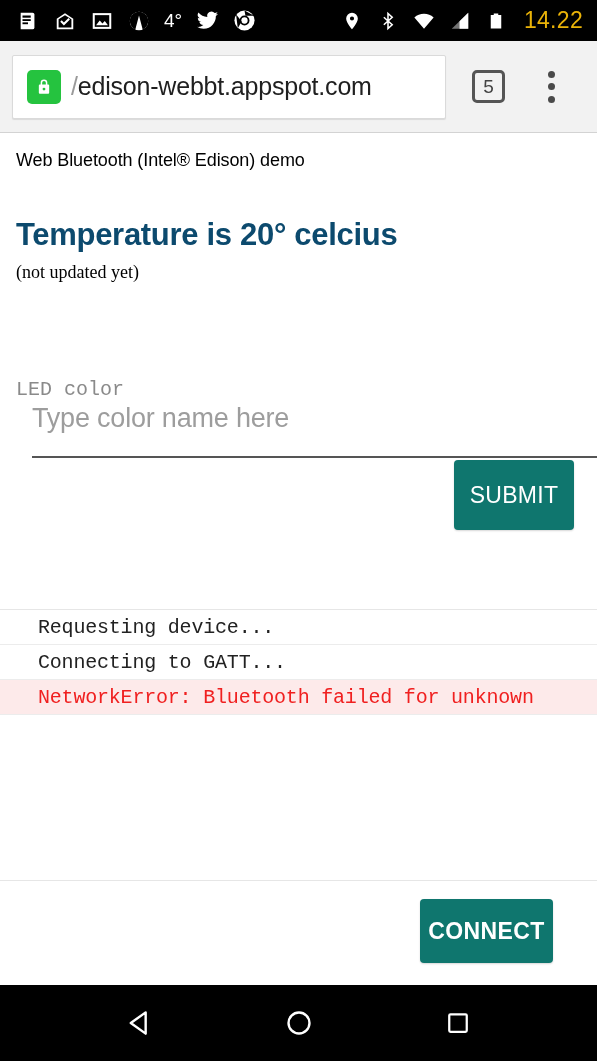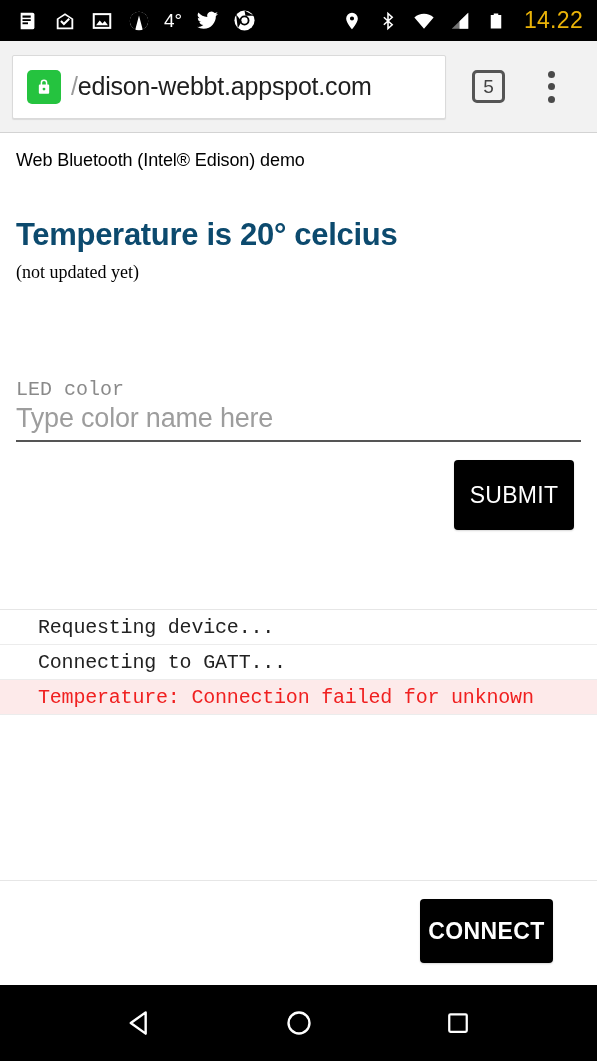--- a/index.html
+++ b/index.html
@@ -197,32 +197,33 @@
   .field-input {
     display: block;
     width: 100%;
     border: none;
     border-bottom: 2px solid #555555;
     outline: none;
     background: transparent;
     font-size: 27px;
     color: #222222;
     font-family: "Liberation Sans", sans-serif;
-    padding: 2px 0 6px 0;
+    padding: 2px 0 22px 0;
     box-sizing: border-box;
     letter-spacing: -0.2px;
+    margin-left: 16px;
   }
   .field-input::placeholder {
     color: #9d9d9d;
     opacity: 1;
   }
 
   .btn {
     border: none;
-    background: #000000;
+    background: #0f766e;
     color: #ffffff;
     border-radius: 4px;
     font-family: "Liberation Sans", sans-serif;
     cursor: pointer;
     box-shadow: 0 1px 2px rgba(0,0,0,0.16);
   }
   .btn-submit {
     position: absolute;
     top: 326px;
     left: 454px;
@@ -407,21 +408,21 @@
     <div class="field-wrap">
       <label class="field-label">LED color</label>
       <input class="field-input" type="text" placeholder="Type color name here" style="">
     </div>
 
     <button class="btn btn-submit">SUBMIT</button>
 
     <div class="log">
       <div class="log-row">Requesting device...</div>
       <div class="log-row">Connecting to GATT...</div>
-      <div class="log-row error">Temperature: Connection failed for unknown</div>
+      <div class="log-row error">NetworkError: Bluetooth failed for unknown</div>
     </div>
 
     <div class="divider-bottom"></div>
 
     <button class="btn btn-connect">CONNECT</button>
   </div>
 
   <div class="navbar">
     <span class="nav-btn">
       <svg width="34" height="34" viewBox="0 0 24 24">

